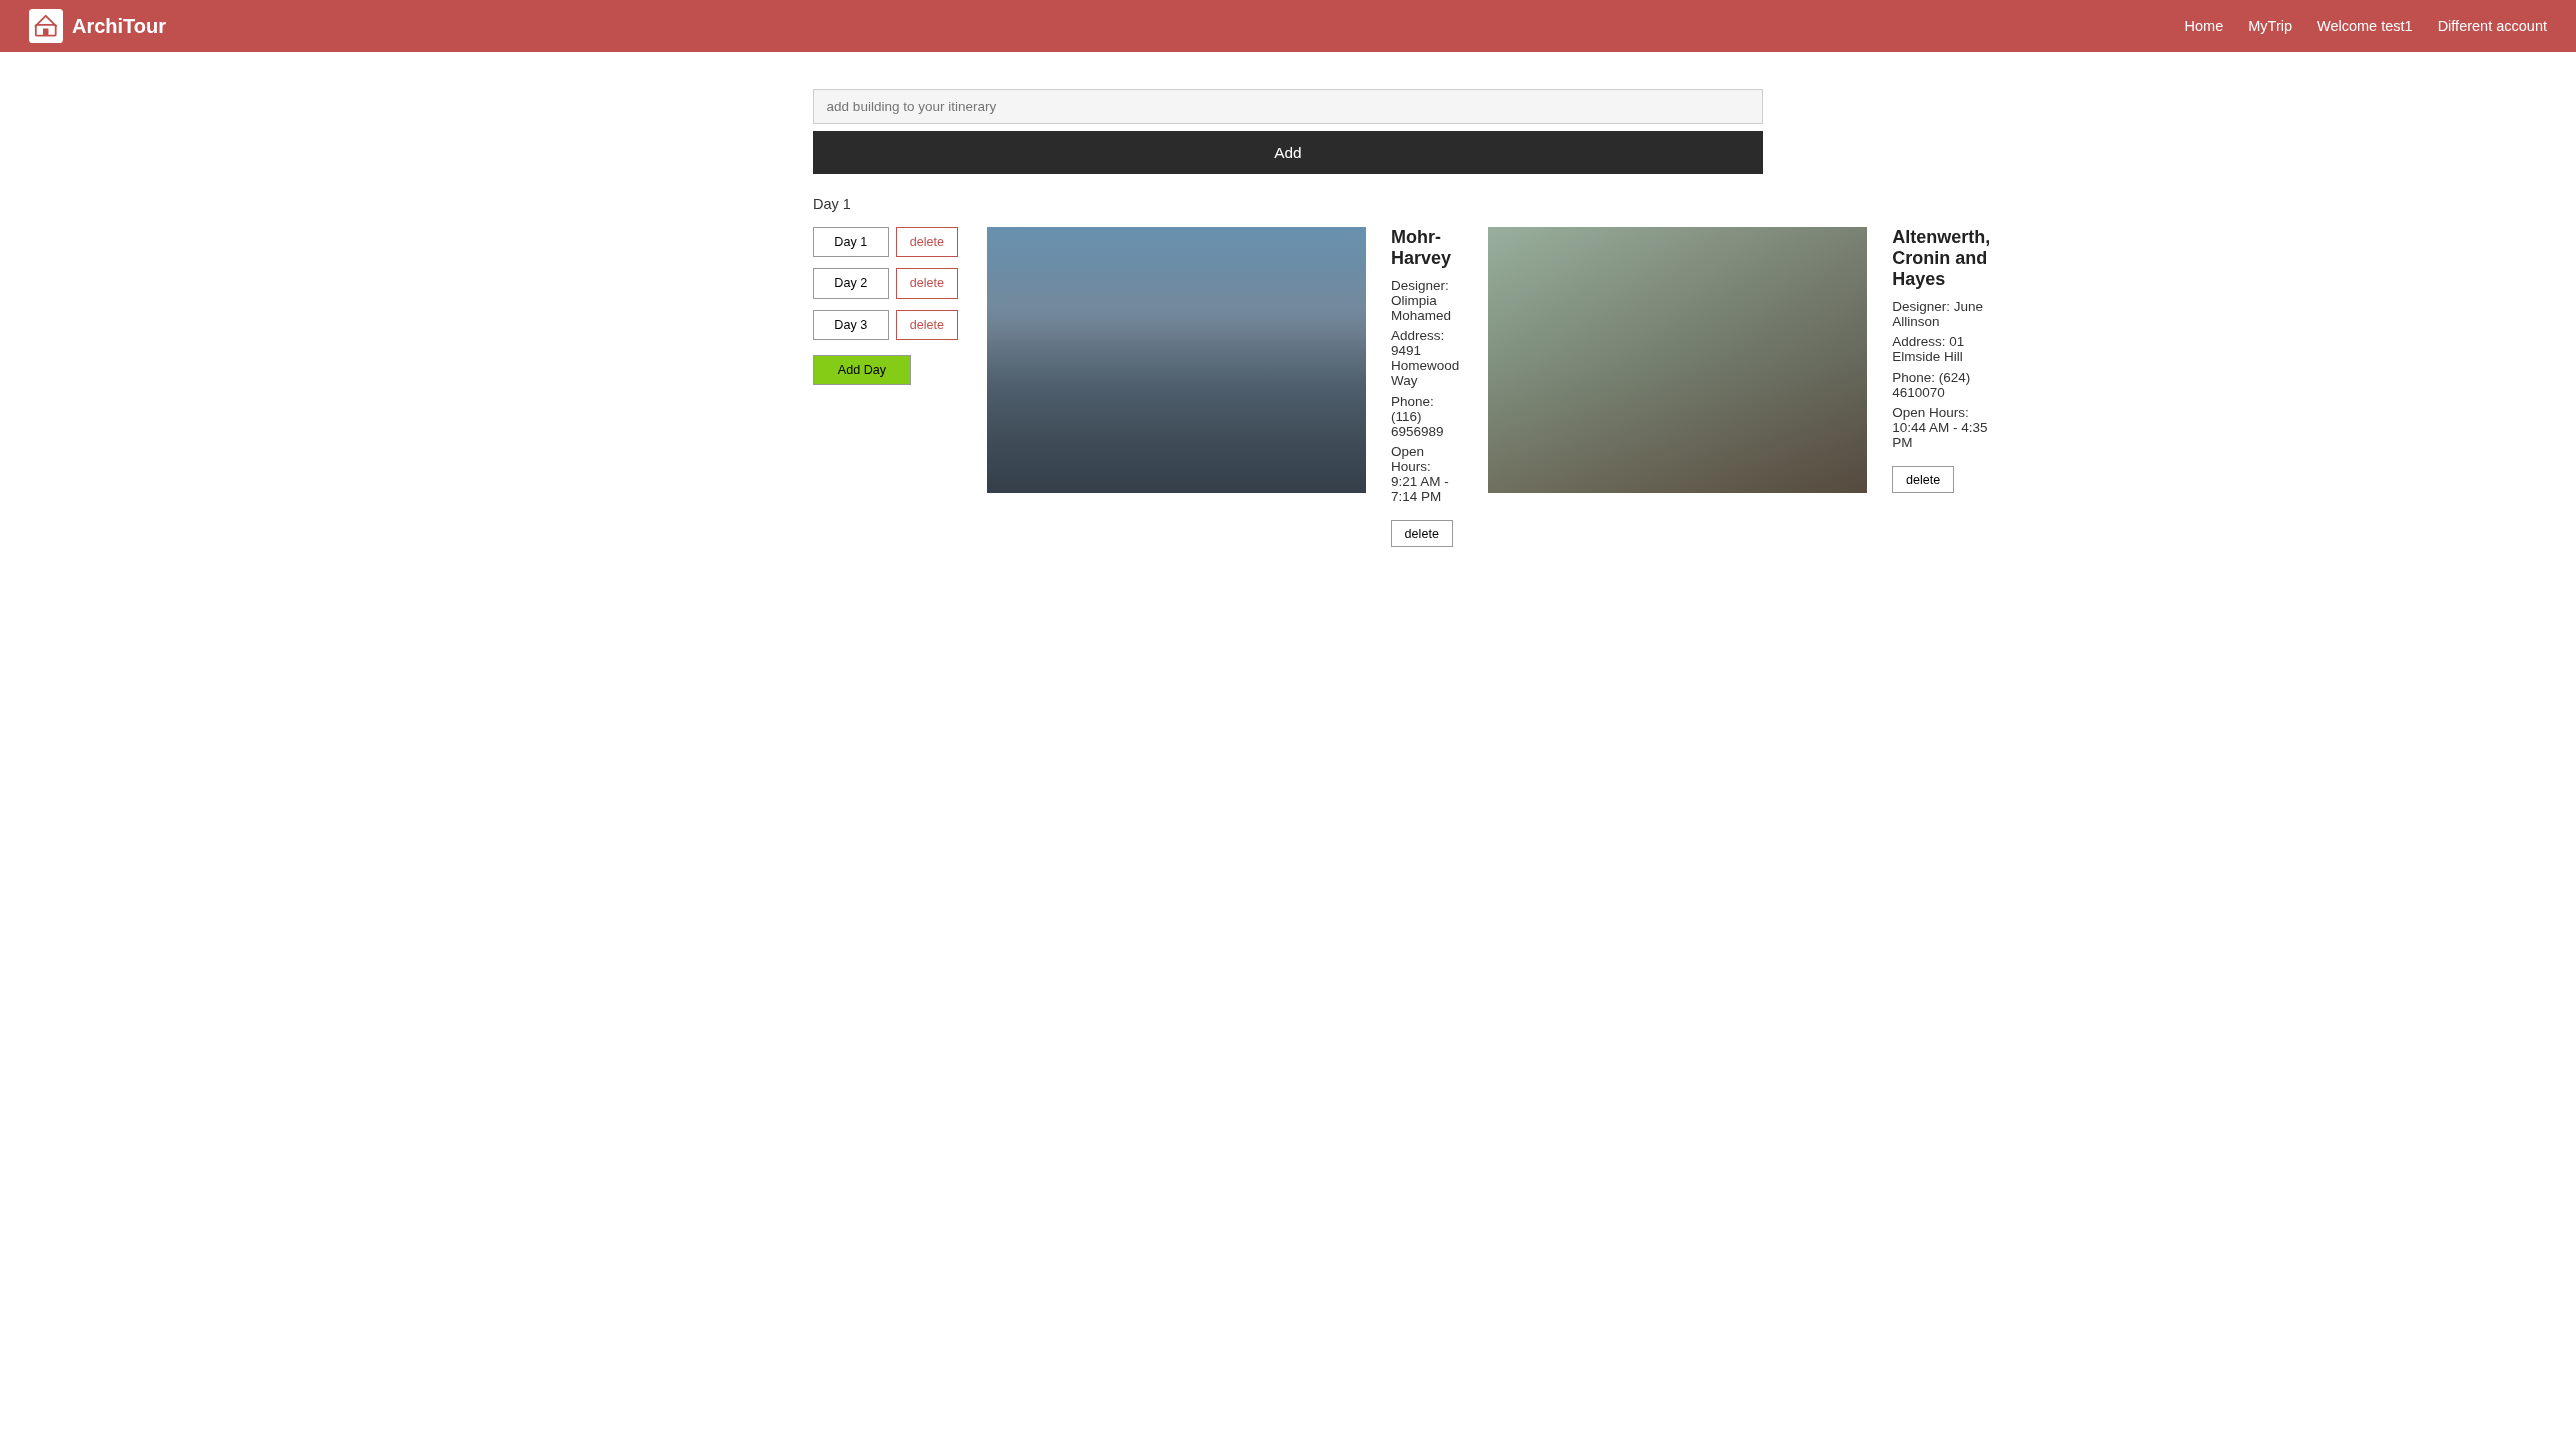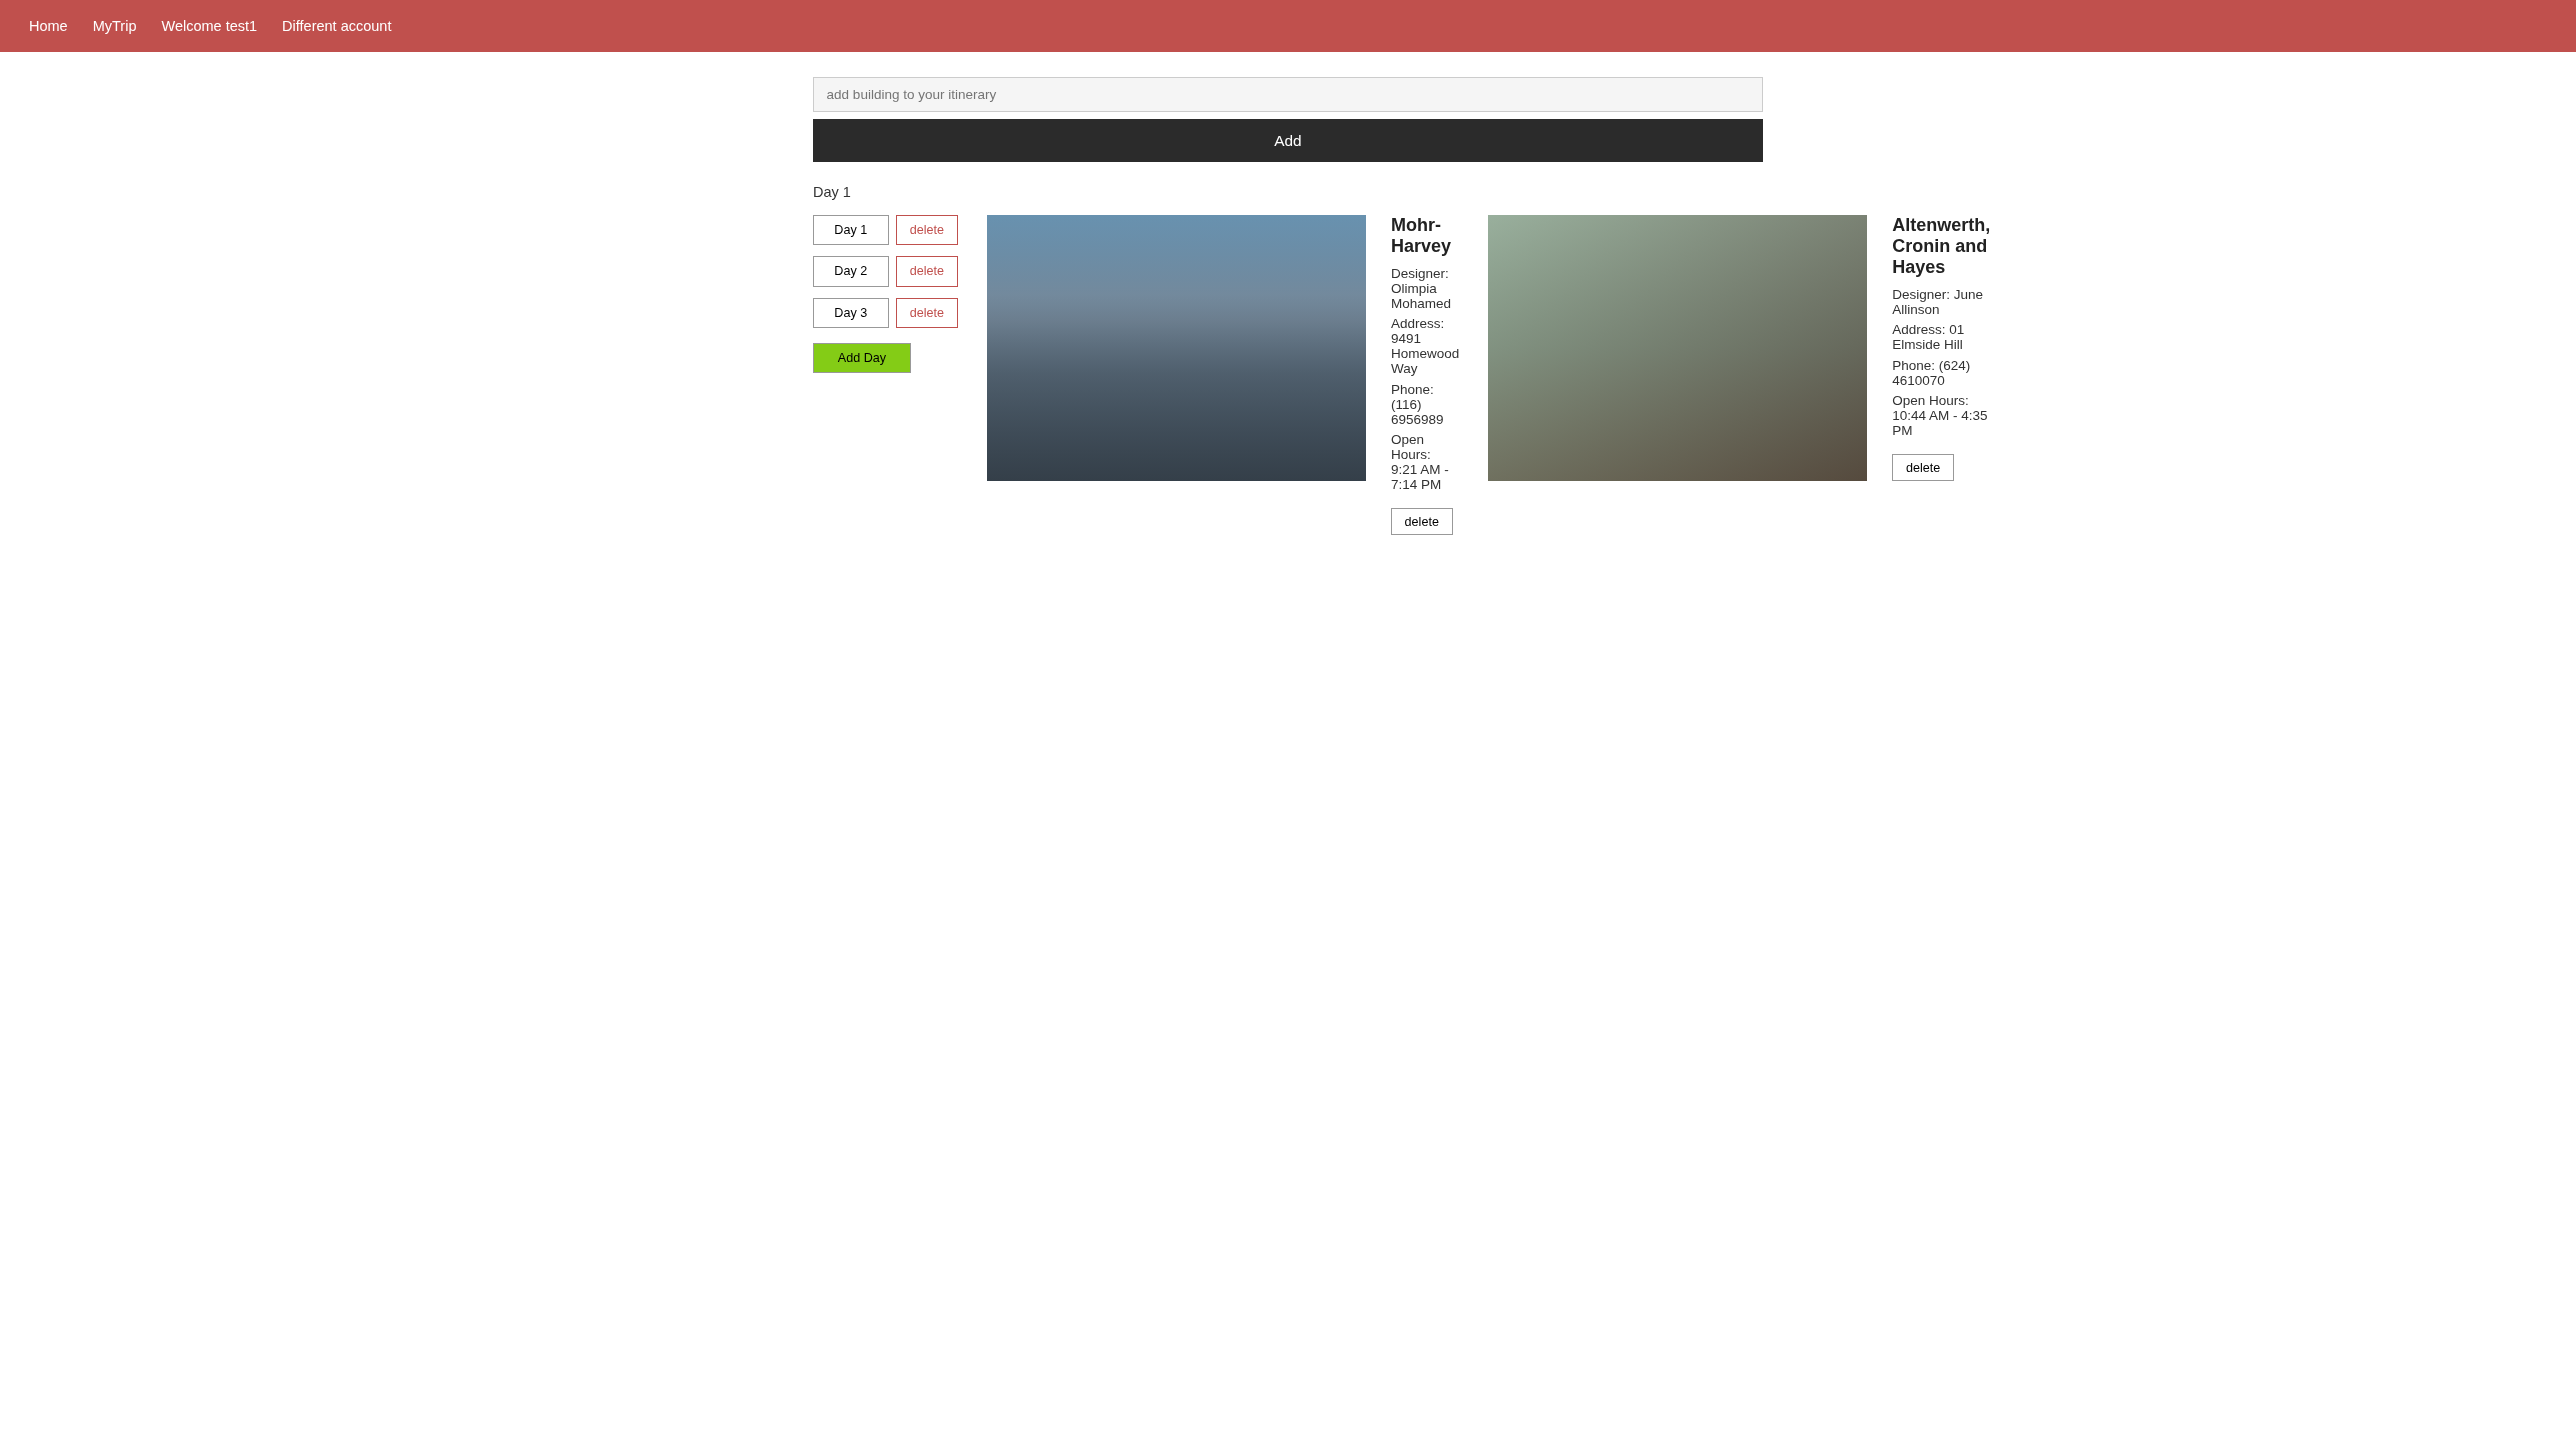--- a/index.html
+++ b/index.html
@@ -40,21 +40,21 @@
     }
     .nav-links a {
       color: #fff;
       text-decoration: none;
       cursor: pointer;
     }
 
     
     .main-content {
       max-width: 994px;
-      margin: 0 auto;
+      margin: 12px auto;
       padding: 25px 22px;
     }
 
     
     .search-bar {
       width: 100%;
       padding: 9px 12.6px;
       font-size: 13.5px;
       border: 0.9px solid #ccc;
       background: #f5f5f5;
@@ -193,20 +193,30 @@
       background: #fff;
       border: 0.9px solid #999;
       font-size: 12.6px;
       cursor: pointer;
     }
   </style>
 </head>
 <body>
 
 <nav>
+  <div class="nav-logo">
+    <div class="nav-logo-icon">
+      <svg width="23.5" height="23.5" viewBox="0 0 26 26" fill="none" xmlns="http://www.w3.org/2000/svg">
+        <rect x="2" y="12" width="22" height="12" rx="1" stroke="#c0504d" stroke-width="2" fill="none"></rect>
+        <polyline points="1,14 13,2 25,14" stroke="#c0504d" stroke-width="2" fill="none"></polyline>
+        <rect x="10" y="16" width="6" height="8" fill="#c0504d"></rect>
+      </svg>
+    </div>
+    <span>ArchiTour</span>
+  </div>
   <div class="nav-links">
     <a>Home</a>
     <a>MyTrip</a>
     <a>Welcome test1</a>
     <a>Different account</a>
   </div>
 </nav>
 
 <div class="main-content">
   <input class="search-bar" type="text" placeholder="add building to your itinerary" style="">

